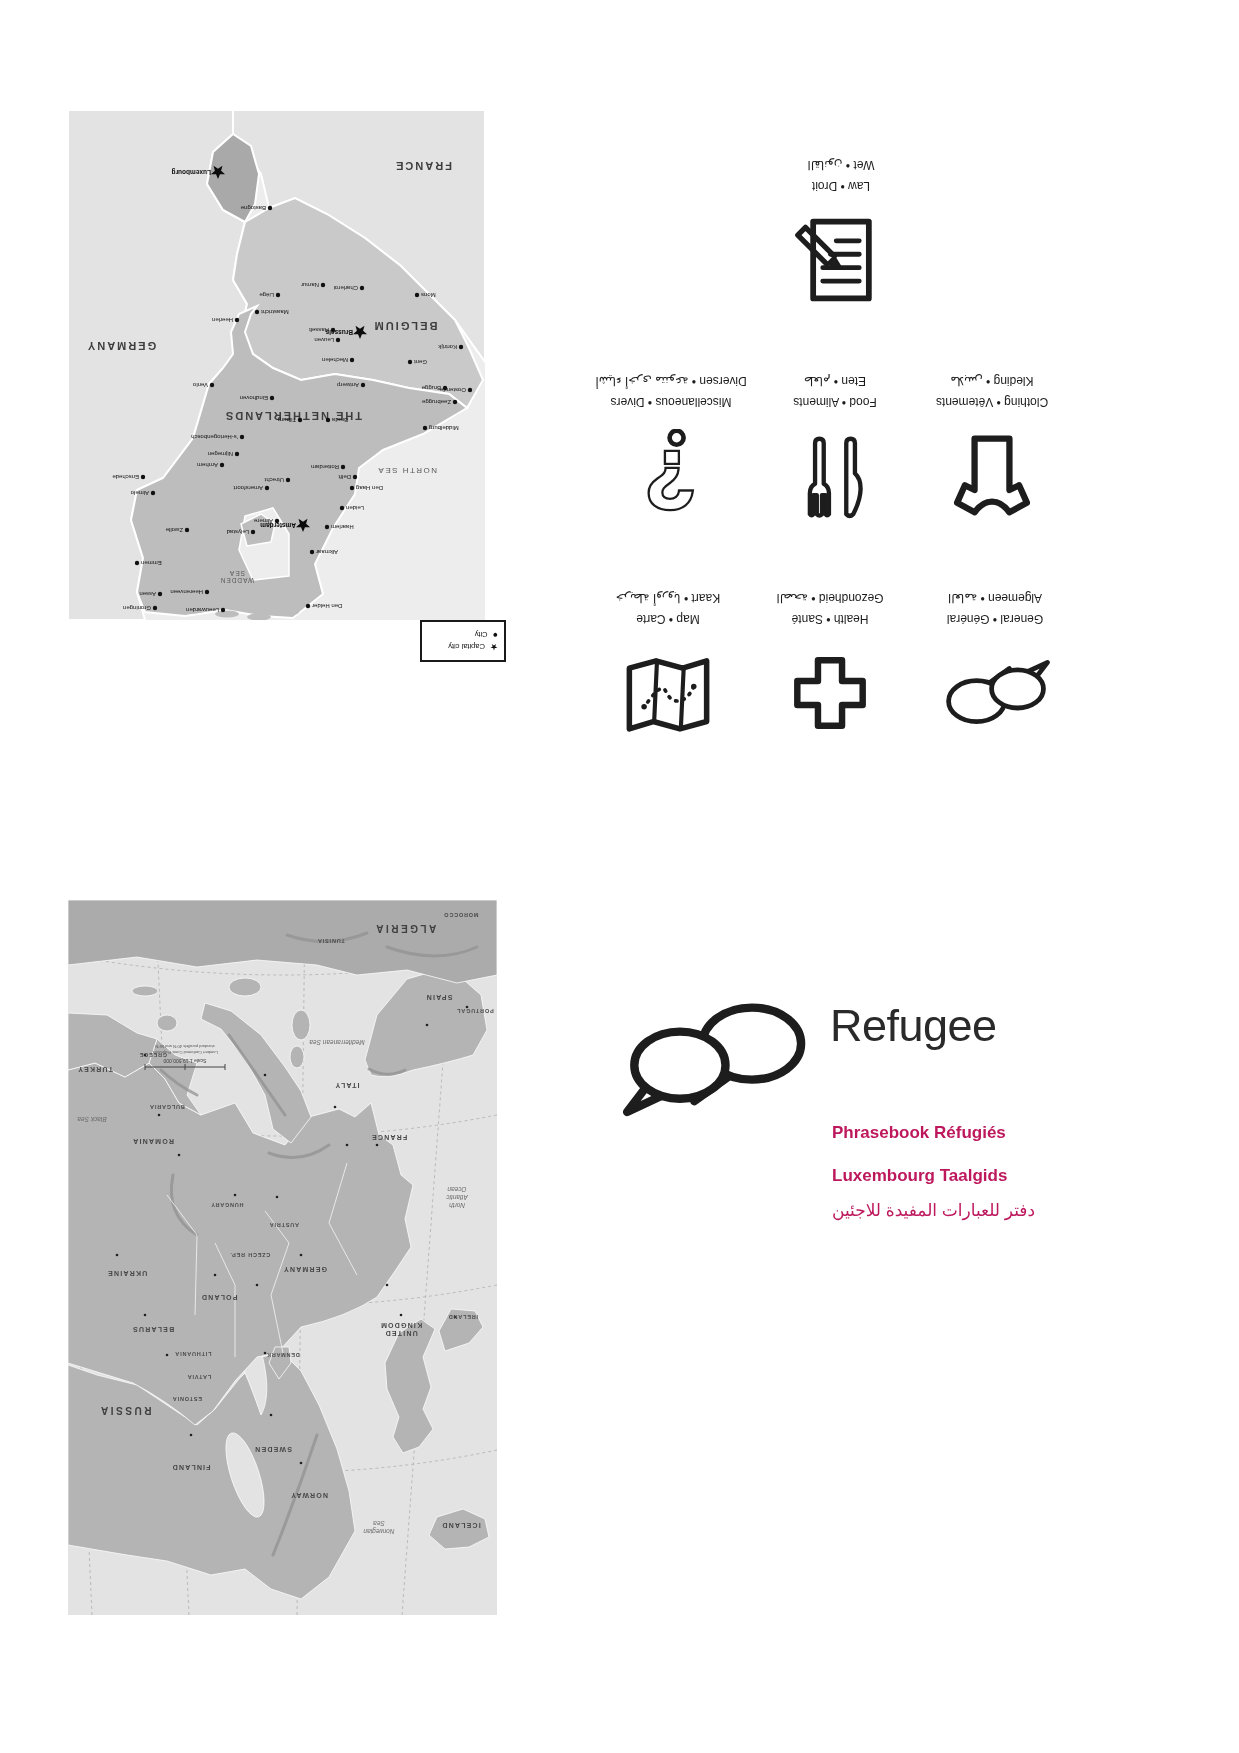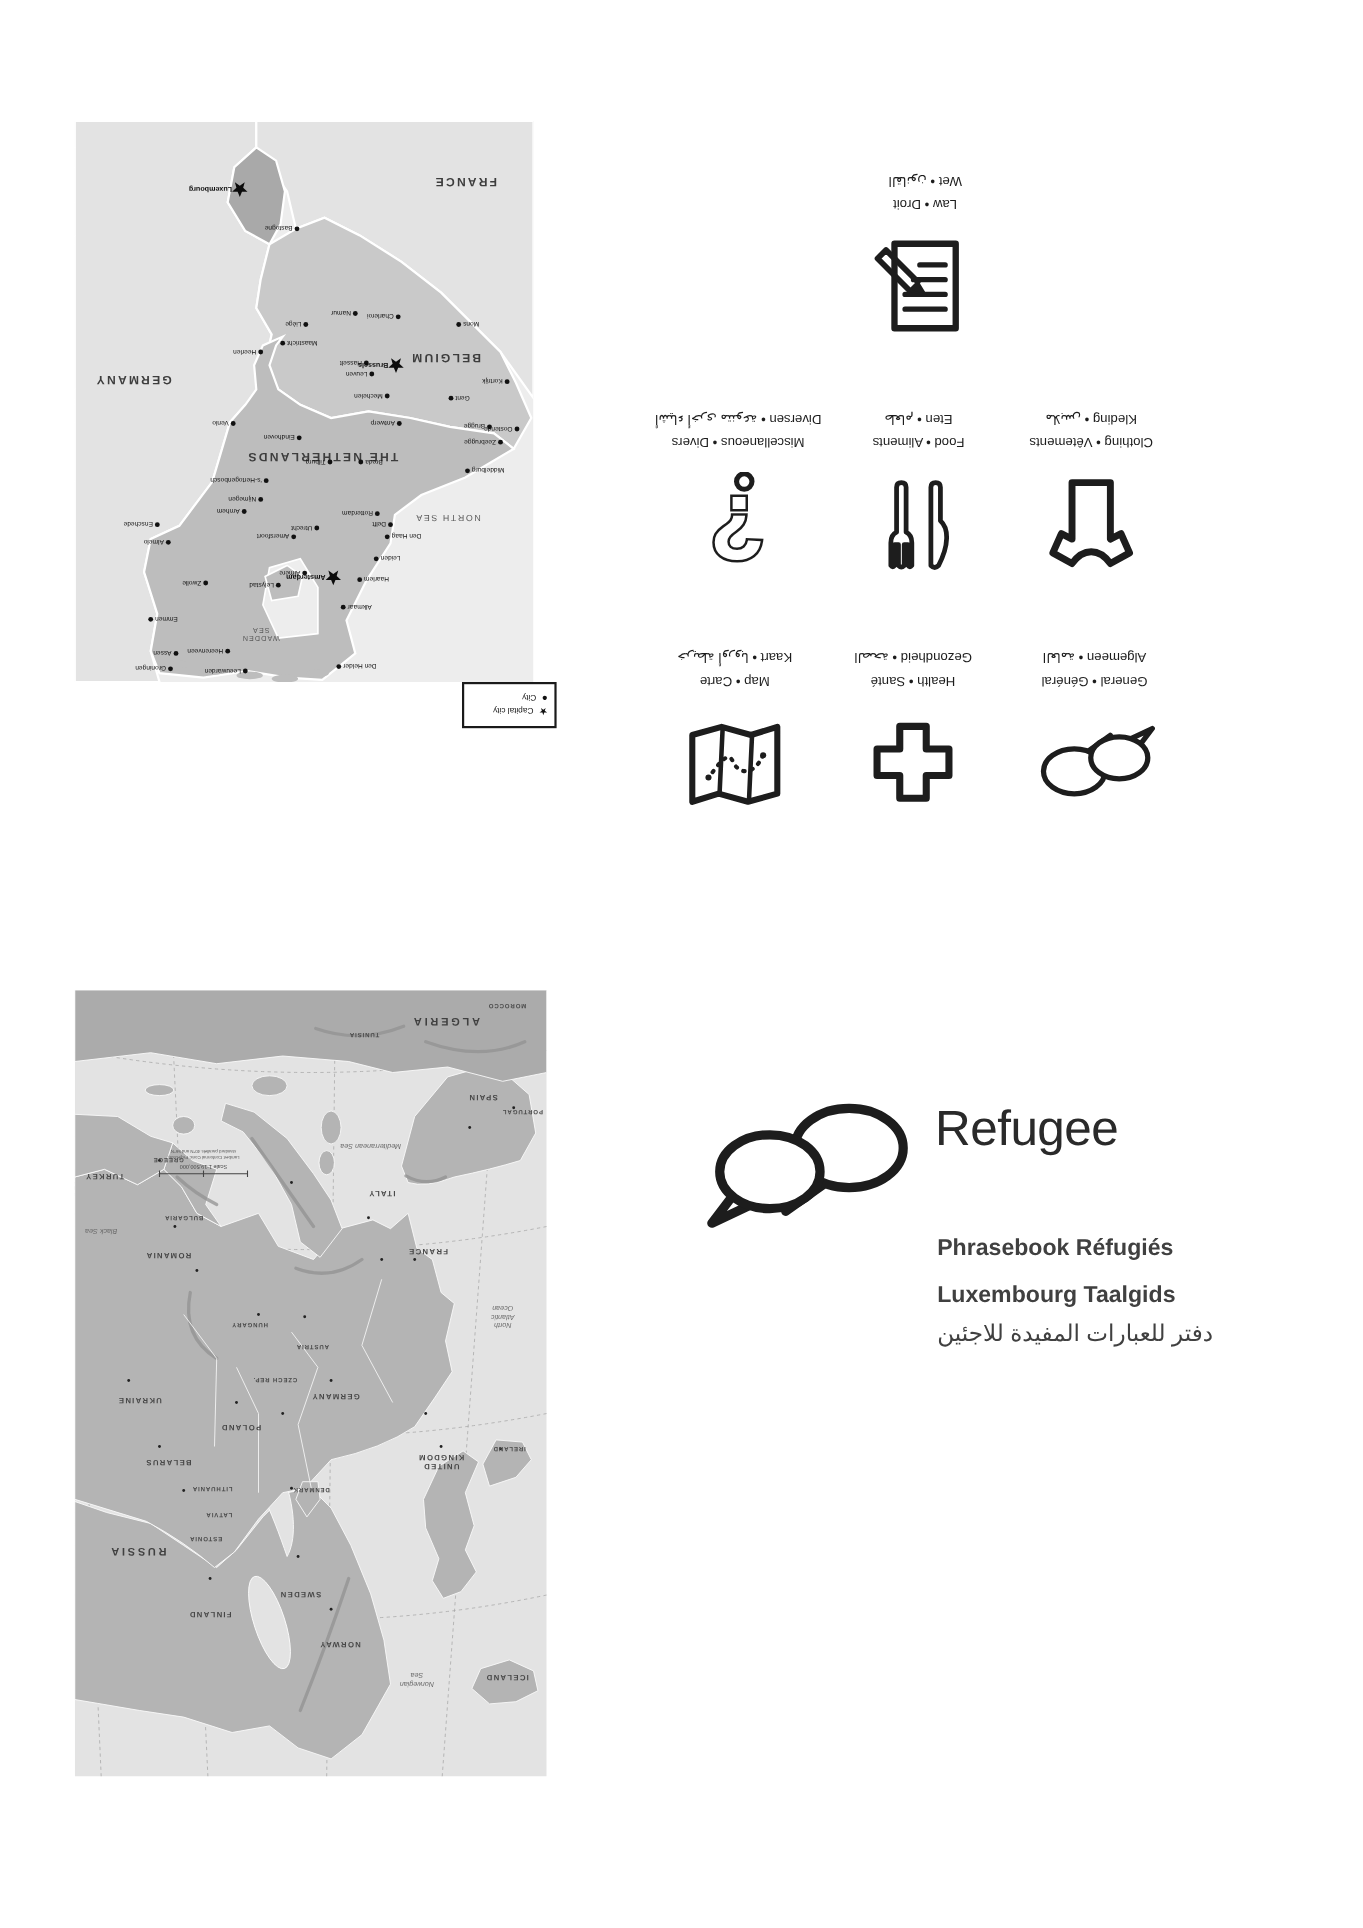--- a/index.html
+++ b/index.html
@@ -15,24 +15,24 @@
   .cat-line1{margin-top:18px;font-size:12px;color:#1c1c1c;white-space:nowrap;}
   .cat-line2{margin-top:7px;font-size:12px;color:#1c1c1c;white-space:nowrap;}
   
   .benelux-panel{position:absolute;left:754px;top:250px;width:417px;height:510px;}
   .legend{position:absolute;left:733px;top:208px;width:86px;height:42px;border:2px solid #1a1a1a;background:#fff;box-sizing:border-box;display:flex;flex-direction:column;justify-content:center;gap:3px;padding:2px 6px;}
   .legend-row{display:flex;align-items:center;gap:5px;font-size:7.5px;color:#111;white-space:nowrap;}
   .legend-sym{font-size:9px;line-height:1;}
   
   .europe-panel{position:absolute;left:68px;top:30px;width:429px;height:715px;}
   
-  .cover{position:absolute;left:632px;top:120px;width:560px;height:280px;}
+  .cover{position:absolute;left:612px;top:120px;width:560px;height:280px;}
   .cover-logo{position:absolute;left:5px;top:8px;}
   .cover-title{position:absolute;left:218px;top:12px;font-size:45px;line-height:47px;color:#2a2a2a;letter-spacing:-0.5px;}
-  .cover-sub{position:absolute;left:220px;font-size:21px;font-weight:700;color:#404040;white-space:nowrap;}
+  .cover-sub{position:absolute;left:220px;font-size:17px;font-weight:700;color:#be185d;white-space:nowrap;}
   .cover-sub.fr{top:133px;}
   .cover-sub.nl{top:176px;}
   .cover-sub.ar{top:210px;font-weight:400;}
   
   text{font-family:"Liberation Sans",sans-serif;}
   .bx-big{font-size:11px;font-weight:700;letter-spacing:2px;fill:#3d3d3d;}
   .bx-sea{font-size:8px;letter-spacing:1.5px;fill:#5a5a5a;}
   .bx-sea-small{font-size:6.5px;letter-spacing:1px;fill:#5a5a5a;}
   .bx-city{font-size:6px;fill:#141414;}
   .bx-cap{font-size:6.5px;font-weight:700;fill:#0c0c0c;}

